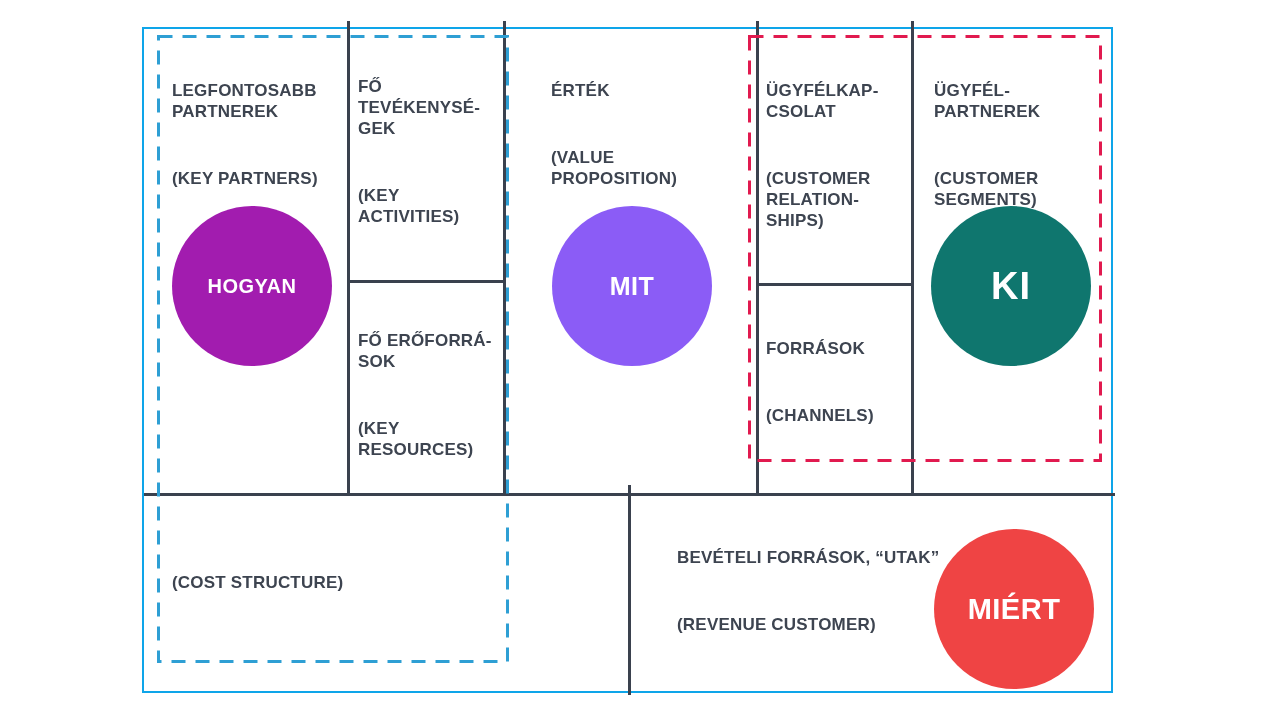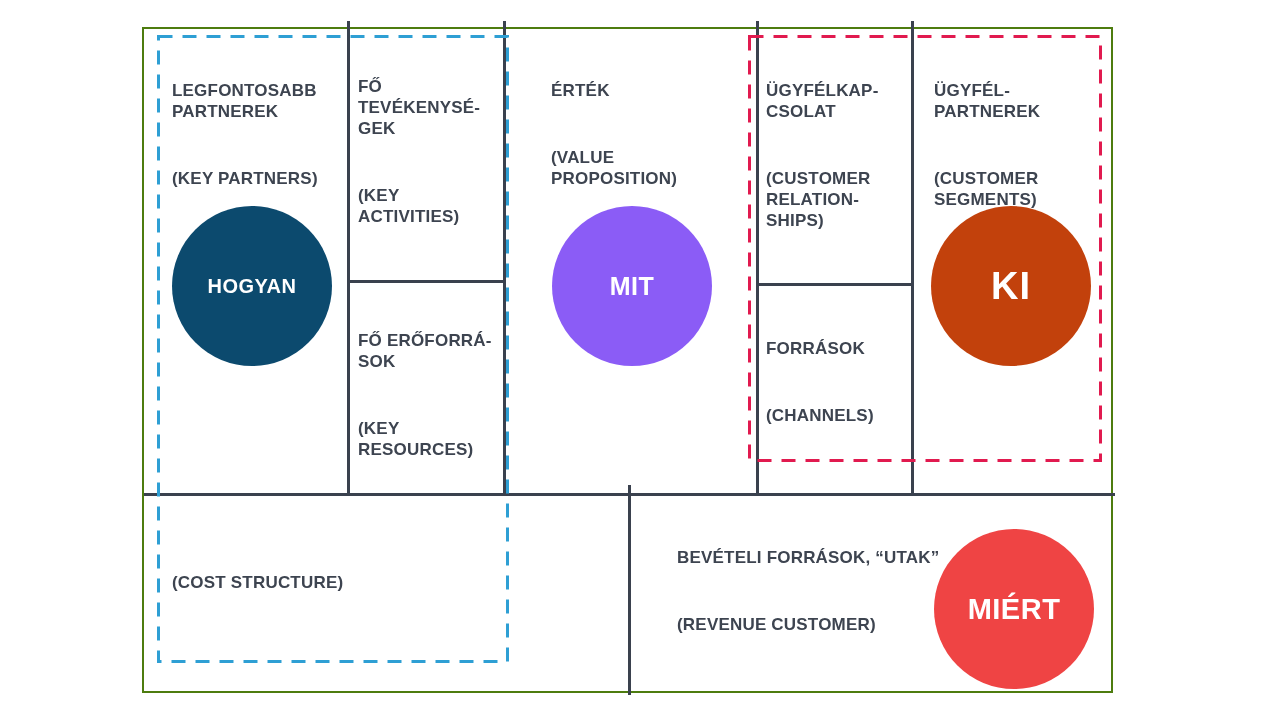--- a/index.html
+++ b/index.html
@@ -2,21 +2,21 @@
 <html><head>
 <meta charset="utf-8">
 <style>
   html,body{margin:0;padding:0;}
   body{
     width:1280px;height:720px;background:#ffffff;position:relative;
     font-family:"Liberation Sans",sans-serif;overflow:hidden;
   }
   .canvas{
     position:absolute;left:142px;top:27px;width:971px;height:666px;
-    box-sizing:border-box;border:2px solid #4d7c0f;background:#ffffff;
+    box-sizing:border-box;border:2px solid #0ea5e9;background:#ffffff;
   }
   .line{position:absolute;background:#3a414e;}
   .block{
     position:absolute;color:#3d4450;font-weight:bold;font-size:17px;
     line-height:21px;letter-spacing:.2px;white-space:pre-line;
   }
   .block .sub{margin-top:25px;}
   .circle{
     position:absolute;width:160px;height:160px;border-radius:50%;
     display:flex;align-items:center;justify-content:center;
@@ -98,26 +98,26 @@
 
   <div class="block" style="left:28px;top:497px;width:320px;">
     <div class="sub">(COST STRUCTURE)</div>
   </div>
 
   <div class="block" style="left:533px;top:497px;width:420px;">
     <div class="t">BEVÉTELI FORRÁSOK, “UTAK”</div>
     <div class="sub">(REVENUE CUSTOMER)</div>
   </div>
 
-  <div class="circle hogyan" style="left: 28px; top: 177px; background-color: #0c4a6e;">
+  <div class="circle hogyan" style="left: 28px; top: 177px; background-color: #a21caf;">
     <span>HOGYAN</span>
   </div>
   <div class="circle mit" style="left: 408px; top: 177px; background-color: #8b5cf6;">
     <span>MIT</span>
   </div>
-  <div class="circle ki" style="left: 787px; top: 177px; background-color: #c2410c;">
+  <div class="circle ki" style="left: 787px; top: 177px; background-color: #0f766e;">
     <span>KI</span>
   </div>
   <div class="circle miert" style="left: 790px; top: 500px; background-color: #ef4444;">
     <span>MIÉRT</span>
   </div>
 
 </div>
 
 </body></html>

